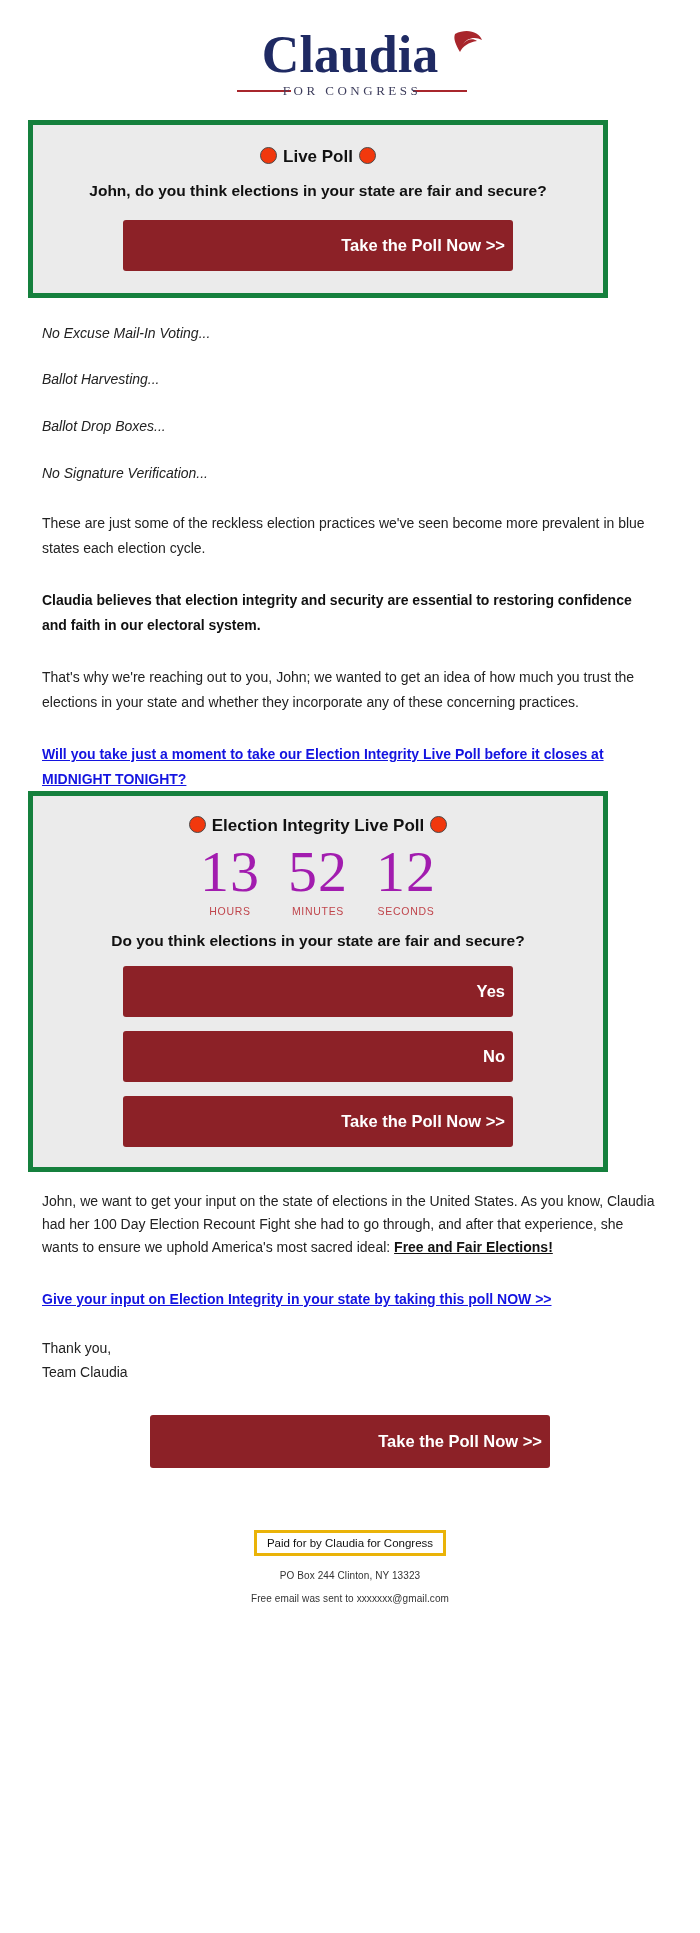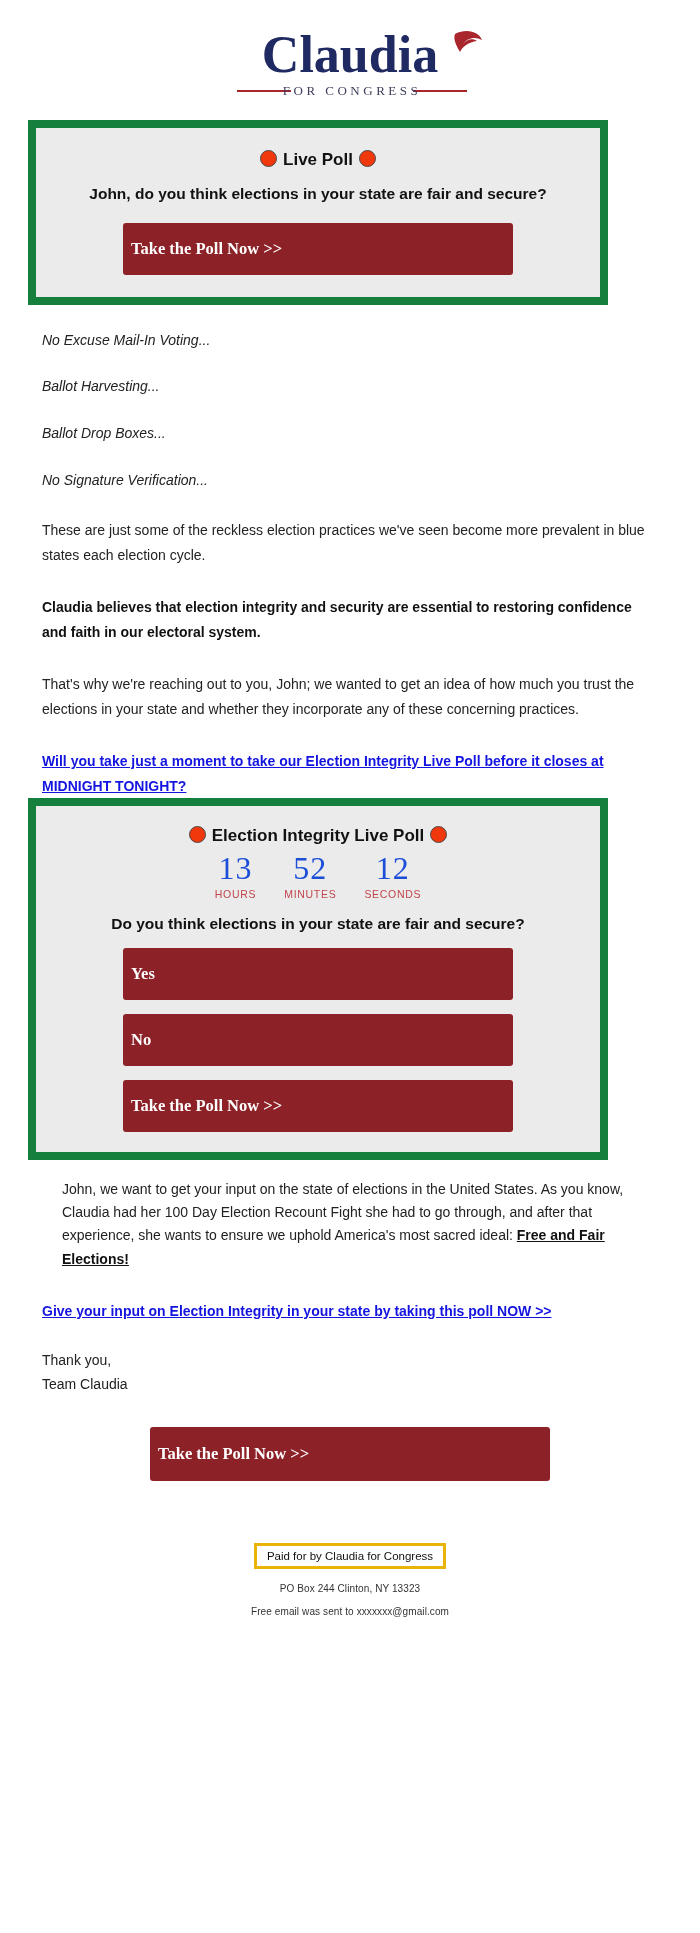--- a/index.html
+++ b/index.html
@@ -22,21 +22,21 @@
 
   
   .logo-block {
     text-align: center;
     padding: 26px 0 16px 0;
   }
   .logo-svg { display: inline-block; }
 
   
   .poll-box {
-    border: 8px solid #15803d;
+    border: 5px solid #15803d;
     background: #ebebeb;
     padding: 18px 16px 20px 16px;
     box-sizing: border-box;
     width: 580px;
     margin: 0 0 0 0;
   }
   .poll-box.second { padding-top: 16px; padding-bottom: 18px; }
 
   .poll-heading {
     text-align: center;
@@ -66,28 +66,28 @@
   }
 
   .cta-btn {
     display: block;
     width: 390px;
     margin: 18px auto 2px auto;
     background: #8c2127;
     color: #ffffff;
     font-size: 16.5px;
     font-weight: bold;
-    text-align: left;
+    text-align: right;
     padding: 16px 8px;
     border: none;
     border-radius: 3px;
     box-sizing: border-box;
     text-decoration: none;
     cursor: pointer;
-    font-family: Liberation Serif, serif;
+    font-family: Liberation Sans, sans-serif;
   }
   .cta-btn.narrow { width: 390px; margin-top: 14px; }
   .cta-btn.wide-outer {
     width: 400px;
     margin: 30px auto 0 auto;
     padding: 17px 8px;
   }
 
   
   .countdown {
@@ -95,23 +95,23 @@
     justify-content: center;
     align-items: flex-start;
     margin: 6px 0 2px 0;
   }
   .cd-cell {
     text-align: center;
     padding: 0 14px;
   }
   .cd-num {
     font-family: "Liberation Serif", serif;
-    font-size: 32px;
+    font-size: 58px;
     line-height: 1.05;
-    color: #1d4ed8;
+    color: #a21caf;
     font-weight: normal;
     letter-spacing: 1px;
   }
   .cd-lbl {
     font-family: "Liberation Sans", sans-serif;
     font-size: 10.5px;
     letter-spacing: 0.7px;
     color: #c0454c;
     margin-top: 2px;
   }
@@ -247,21 +247,21 @@
     </div>
 
     <div class="poll-question">Do you think elections in your state are fair and secure?</div>
 
     <a class="cta-btn narrow" href="#">Yes</a>
     <a class="cta-btn narrow" href="#">No</a>
     <a class="cta-btn narrow" href="#">Take the Poll Now &gt;&gt;</a>
   </div>
 
   <div class="body-copy">
-    <p class="para tight" style="margin-top:18px;margin-left:20px;"><span>John, we want to get your input on the state of elections in the United States. As you know, Claudia had her 100 Day Election Recount Fight she had to go through, and after that experience, she wants to ensure we uphold America's most sacred ideal: </span><span class="u-bold">Free and Fair Elections!</span></p>
+    <p class="para tight" style="margin-top:18px;"><span>John, we want to get your input on the state of elections in the United States. As you know, Claudia had her 100 Day Election Recount Fight she had to go through, and after that experience, she wants to ensure we uphold America's most sacred ideal: </span><span class="u-bold">Free and Fair Elections!</span></p>
 
     <p class="link-para">
       <a class="blue-link" href="#">Give your input on Election Integrity in your state by taking this poll NOW &gt;&gt;</a>
     </p>
 
     <p class="sig">
       <span>Thank you,</span><br>
       <span>Team Claudia</span>
     </p>
 

